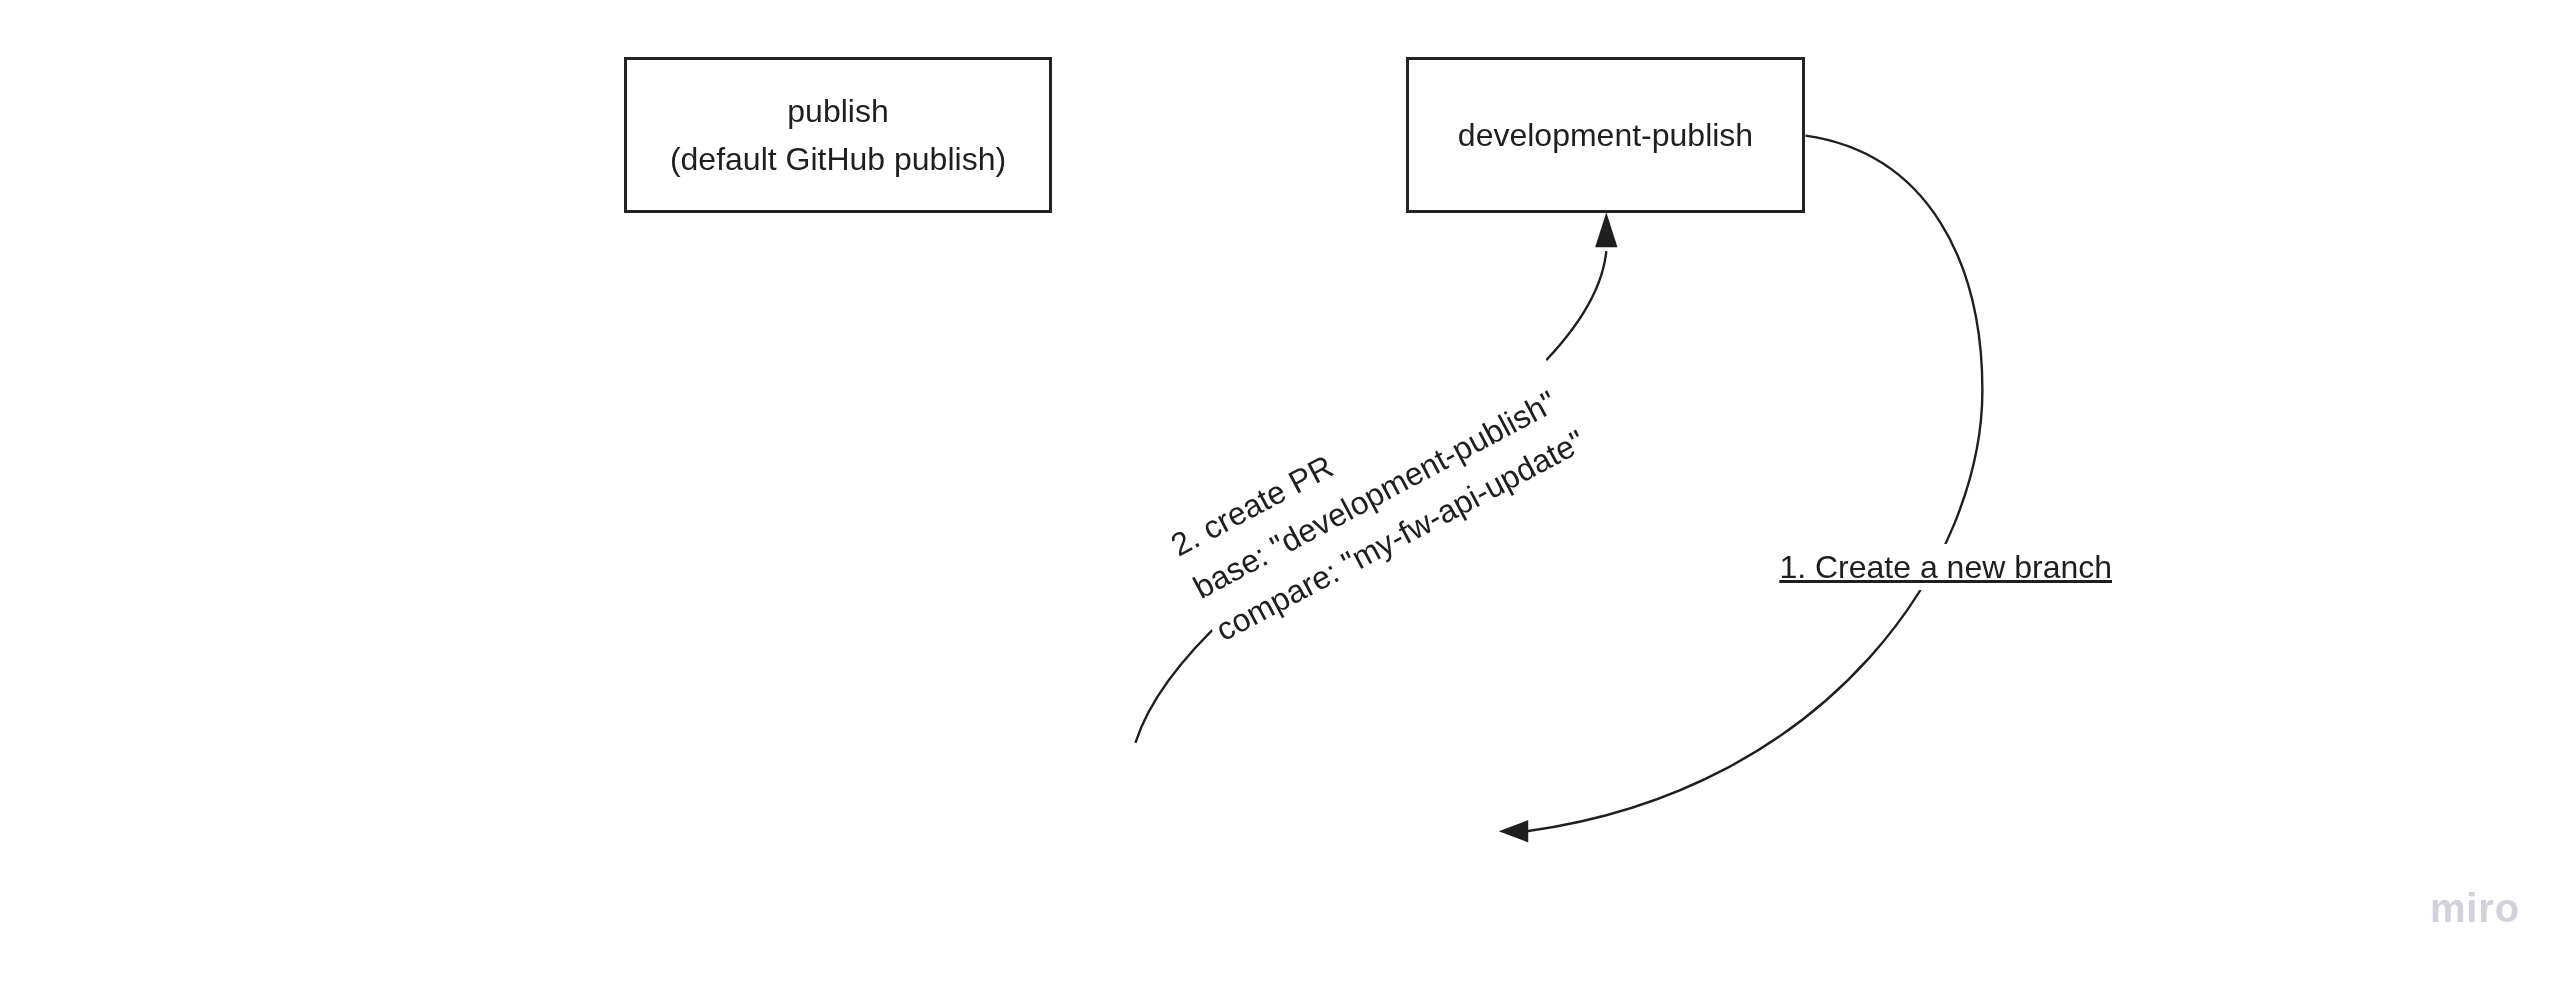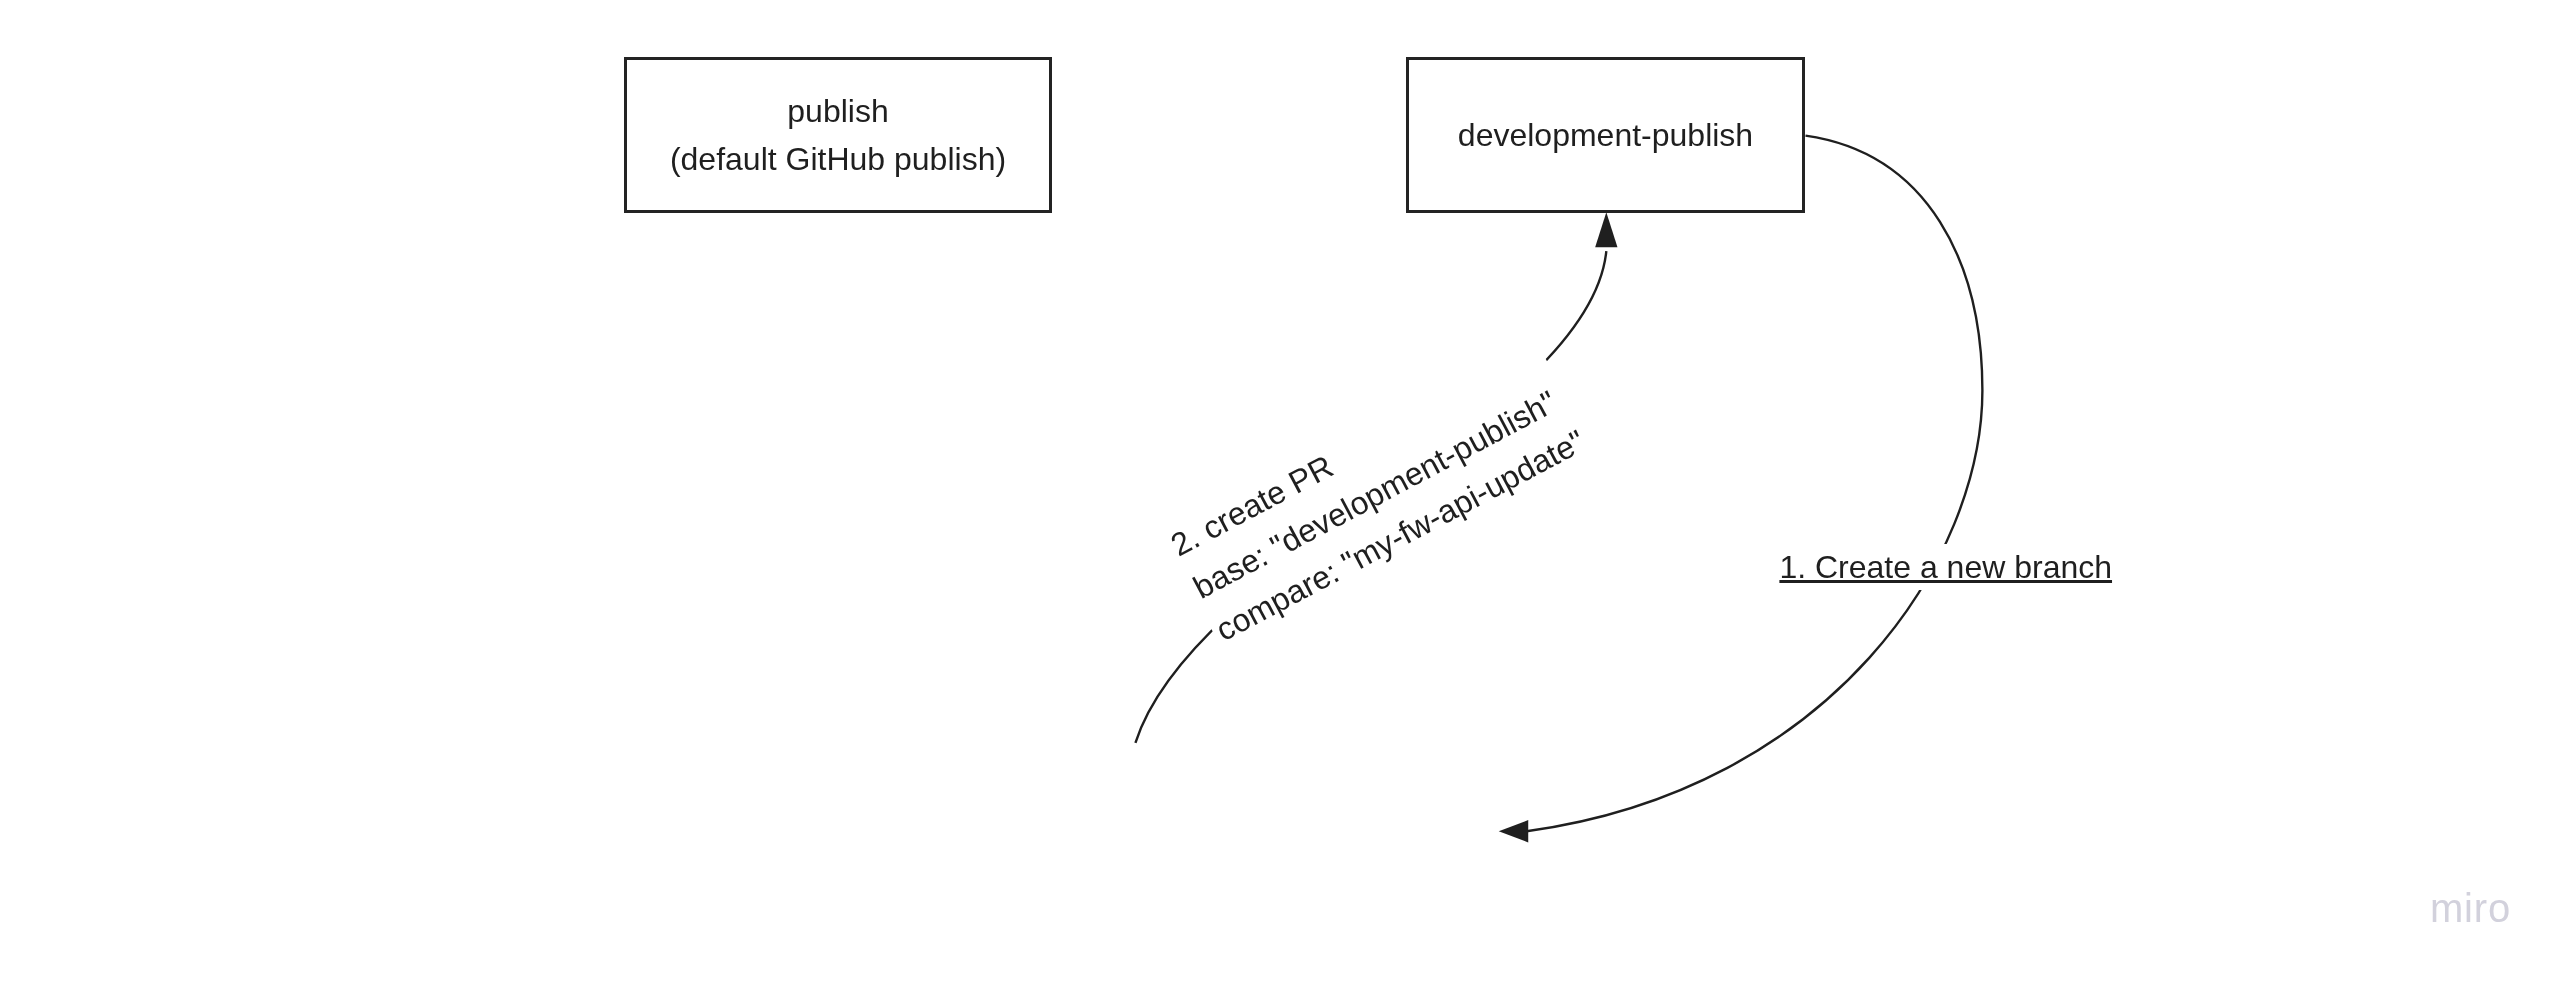--- a/index.html
+++ b/index.html
@@ -91,21 +91,21 @@
     padding: 0 4.8px;
   }
   .label-create-pr .line {
     display: block;
   }
   .watermark {
     position: absolute;
     left: 2430px;
     top: 886px;
     font-size: 40px;
-    font-weight: 400;
+    font-weight: 700;
     letter-spacing: 0.8px;
     color: #d2d1dc;
     z-index: 2;
   }
 </style>
 </head>
 <body>
 
 <div class="board">
 

